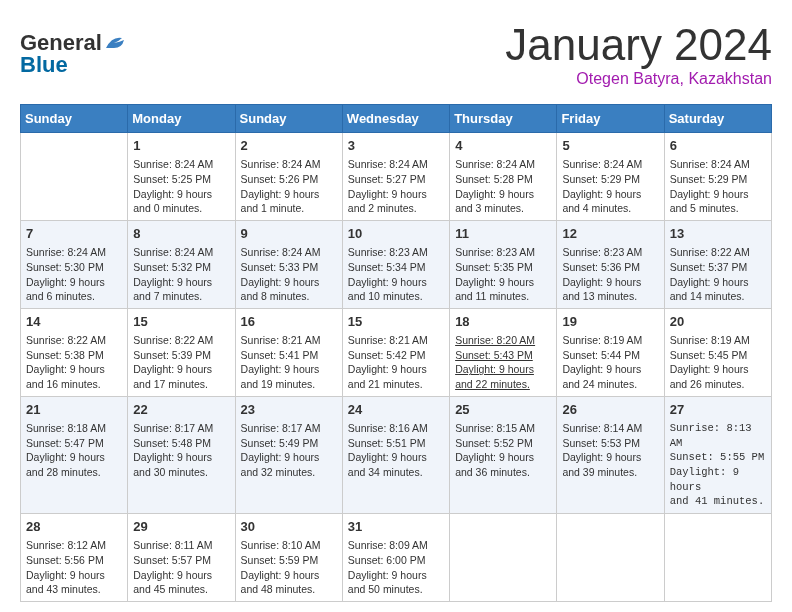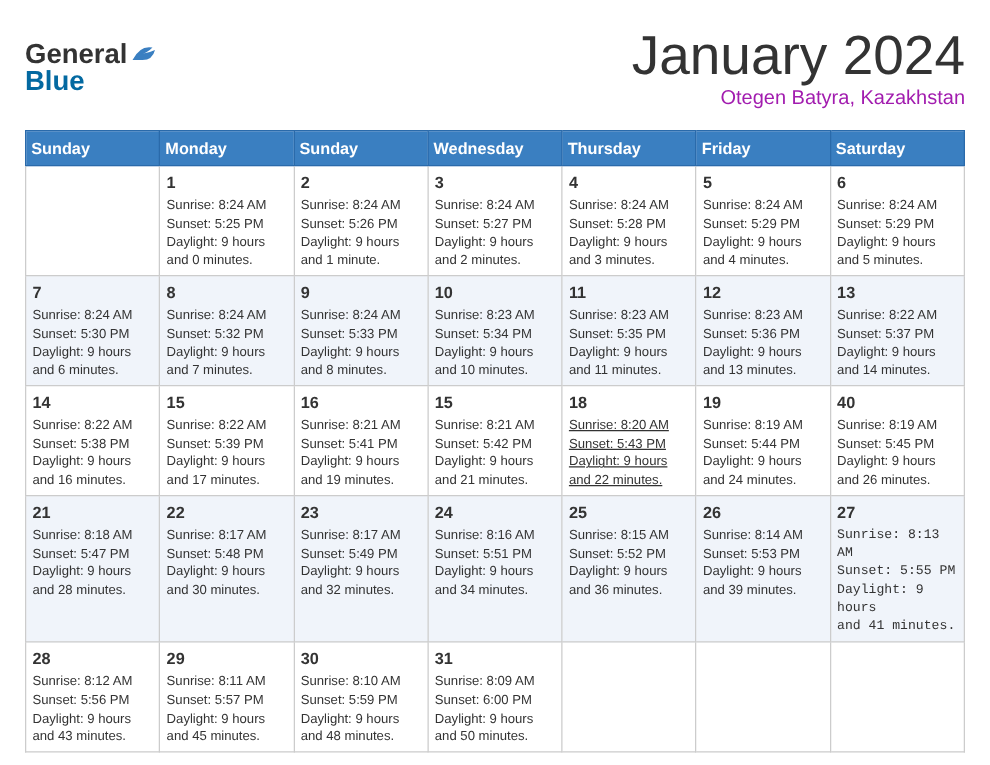--- a/index.html
+++ b/index.html
@@ -242,21 +242,21 @@
 and 22 minutes.</div>
         </td>
         <td>
           <span class="day-number">19</span>
           <div class="day-info" style="white-space: pre-line;">Sunrise: 8:19 AM
 Sunset: 5:44 PM
 Daylight: 9 hours
 and 24 minutes.</div>
         </td>
         <td>
-          <span class="day-number">40</span>
+          <span class="day-number">20</span>
           <div class="day-info" style="white-space: pre-line;">Sunrise: 8:19 AM
 Sunset: 5:45 PM
 Daylight: 9 hours
 and 26 minutes.</div>
         </td>
       </tr>
       <tr>
         <td>
           <span class="day-number">21</span>
           <div class="day-info" style="white-space: pre-line;">Sunrise: 8:18 AM

